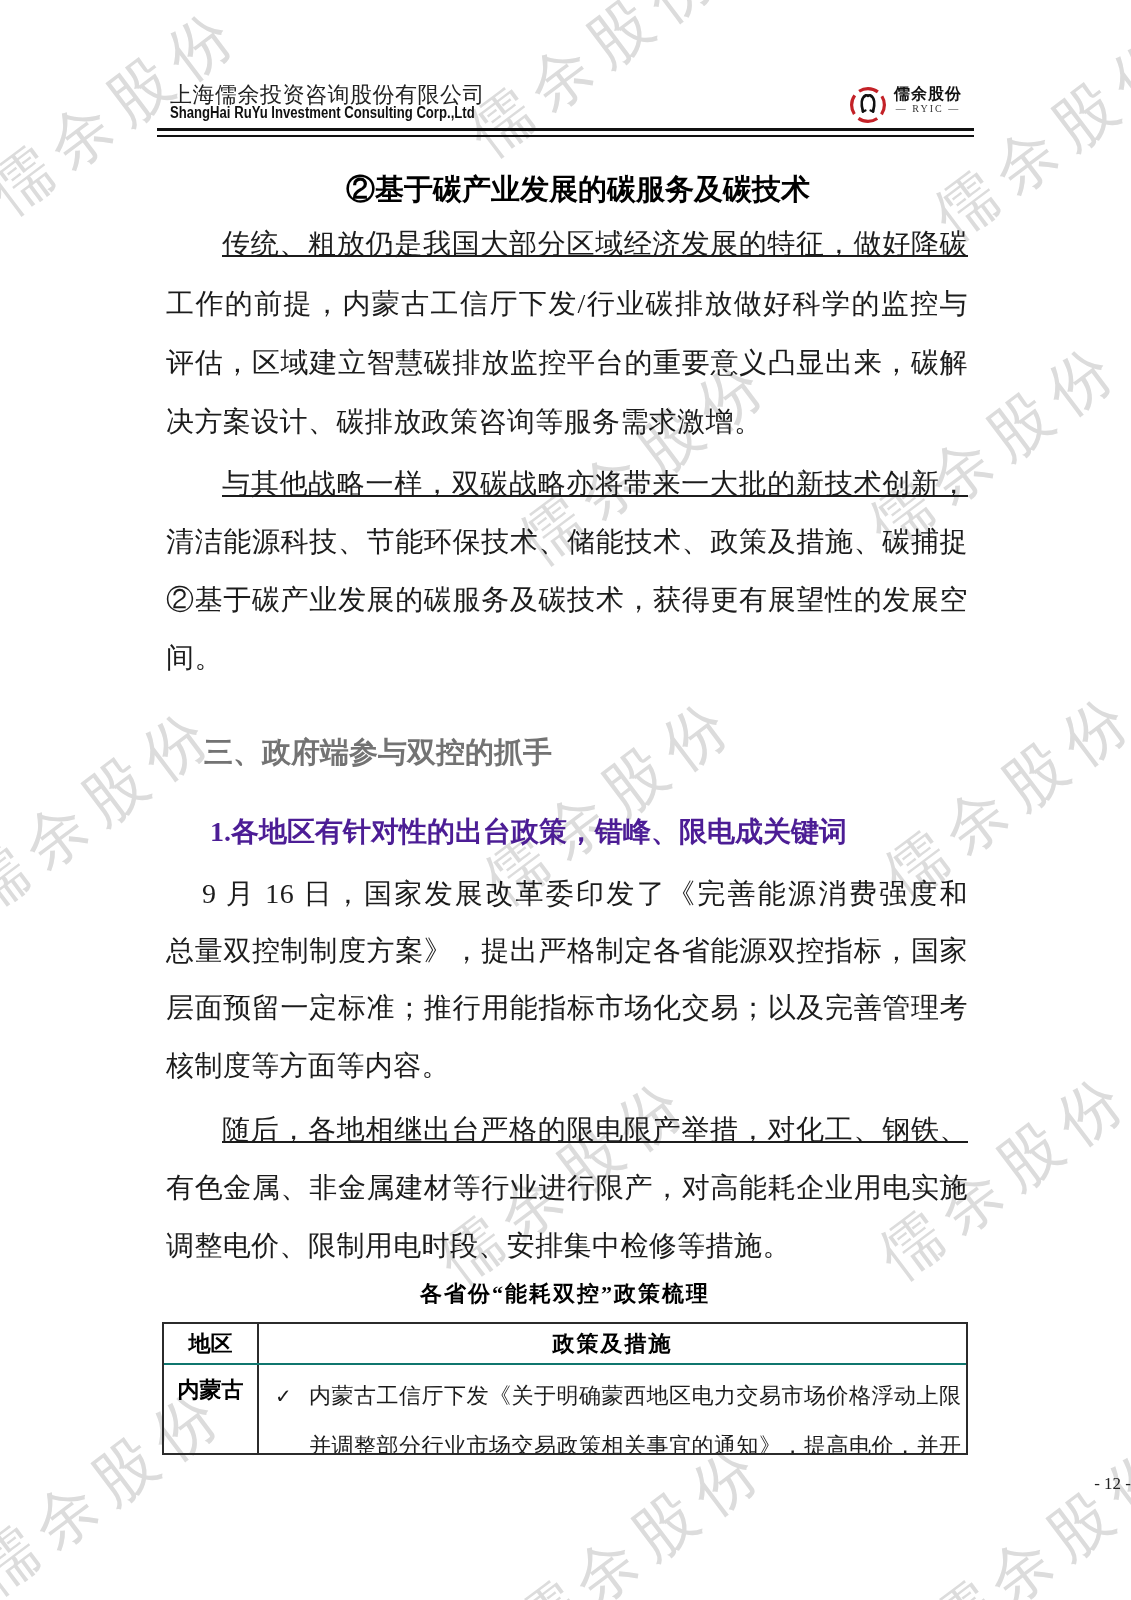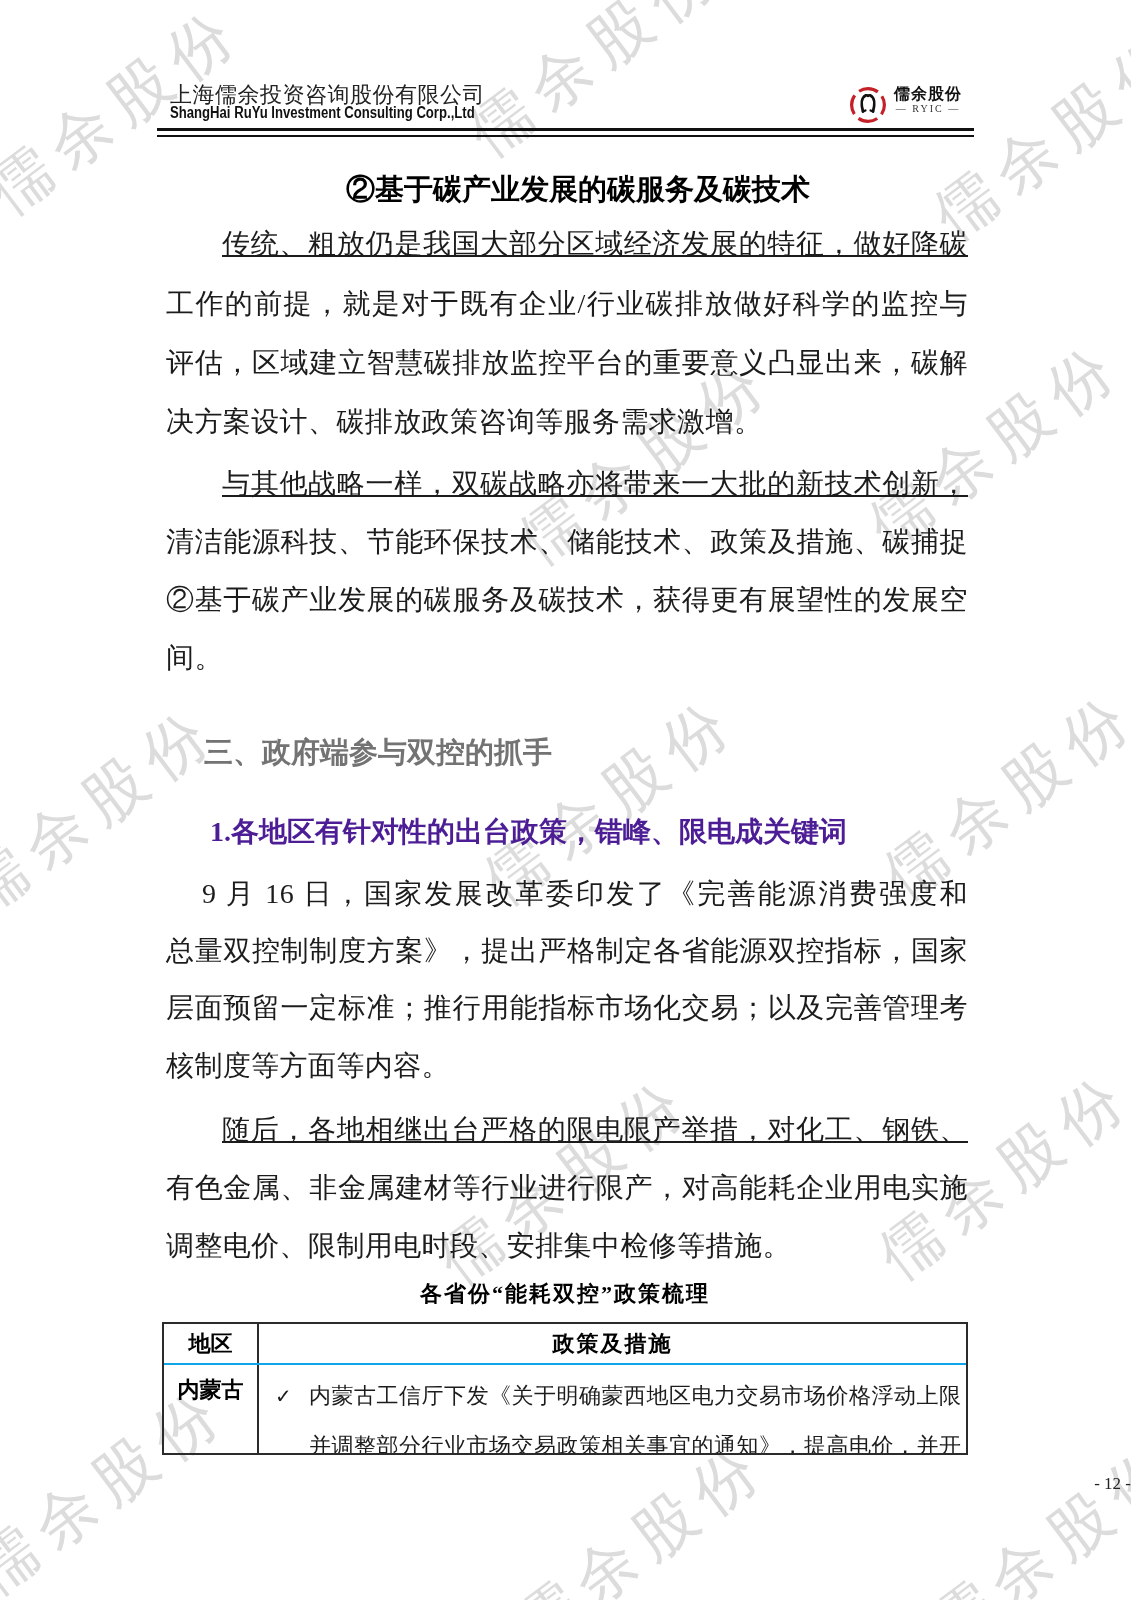--- a/index.html
+++ b/index.html
@@ -40,21 +40,21 @@
         font-family:Liberation Sans, sans-serif; color:#000; z-index:1;text-align:center; }
   .h3 { position:absolute; left:166px; width:802px; padding-left:38px; font-size:29px; font-weight:700;
         font-family:"Liberation Sans","DejaVu Sans",sans-serif; color:#737373; z-index:1; }
   .h4 { position:absolute; left:166px; width:802px; padding-left:44px; font-size:28px; font-weight:700;
         color:#4c1d95; z-index:1; }
   
   .tbl-title { position:absolute; left:162px; top:1279px; width:806px; text-align:center;
                font-size:22px; font-weight:700; letter-spacing:2px; color:#000; z-index:1; }
   .doc-table { position:absolute; left:162px; top:1322px; width:806px; height:133px;
                border:2px solid #2b2b2b; overflow:hidden; z-index:1; background:transparent; }
-  .t-hrow { display:flex; height:41px; border-bottom:2px solid #0ea5e9; }
+  .t-hrow { display:flex; height:41px; border-bottom:2px solid #0f766e; }
   .t-drow { display:flex; height:90px; }
   .t-c1 { width:95px; border-right:2px solid #2b2b2b; display:flex; justify-content:center;
           font-size:22px; font-weight:700; color:#000; }
   .t-hrow .t-c1 { align-items:center; }
   .t-c2h { flex:1; display:flex; align-items:center; justify-content:center;
            font-size:22px; font-weight:700; letter-spacing:2px; color:#000; }
   .t-drow .t-c1 { padding-top:10px; }
   .t-c2 { flex:1; position:relative; padding-top:6px; }
   .t-line { position:relative; padding-left:50px; font-size:22px; line-height:50px;
             letter-spacing:0.5px; white-space:nowrap; }
@@ -103,21 +103,21 @@
     </span>
     <span class="logo-txt">
       <div class="logo-zh">儒余股份</div>
       <div class="logo-en">— RYIC —</div>
     </span>
   </div>
 
   <div class="h2" style="top:170px">②基于碳产业发展的碳服务及碳技术</div>
 
   <div class="bl ind" style="top:226px">传统、粗放仍是我国大部分区域经济发展的特征，做好降碳</div>
-  <div class="bl" style="top:286px">工作的前提，就是对于既有企业/行业碳排放做好科学的监控与</div>
+  <div class="bl" style="top:286px">工作的前提，内蒙古工信厅下发/行业碳排放做好科学的监控与</div>
   <div class="bl" style="top:345px">评估，区域建立智慧碳排放监控平台的重要意义凸显出来，碳解</div>
   <div class="bl end" style="top:404px">决方案设计、碳排放政策咨询等服务需求激增。</div>
 
   <div class="bl ind" style="top:466px">与其他战略一样，双碳战略亦将带来一大批的新技术创新，</div>
   <div class="bl" style="top:524px">清洁能源科技、节能环保技术、储能技术、政策及措施、碳捕捉</div>
   <div class="bl" style="top:582px">②基于碳产业发展的碳服务及碳技术，获得更有展望性的发展空</div>
   <div class="bl end" style="top:640px">间。</div>
 
   <div class="h3" style="top:733px">三、政府端参与双控的抓手</div>
   <div class="h4" style="top:813px">1.各地区有针对性的出台政策，错峰、限电成关键词</div>

